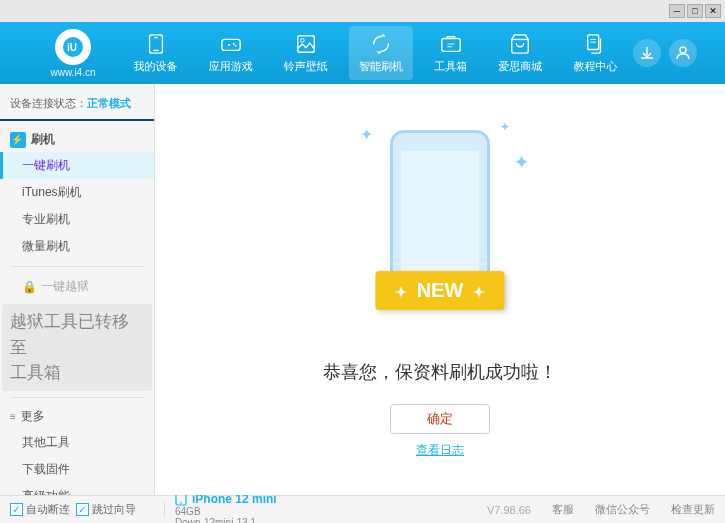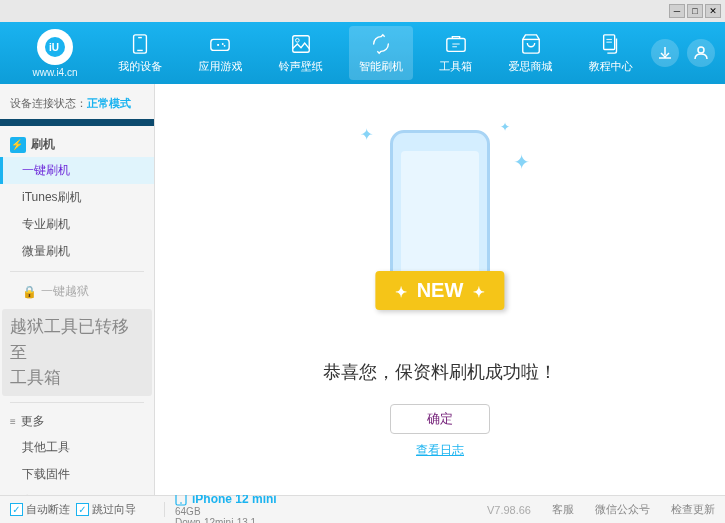--- a/index.html
+++ b/index.html
@@ -33,21 +33,21 @@
       font-size: 9px;
       cursor: pointer;
     }
 
     
     .header {
       height: 62px;
       background: linear-gradient(180deg, #1ab3f0 0%, #0d9dd8 100%);
       display: flex;
       align-items: center;
-      padding: 0 10px;
+      padding: 0 28px;
     }
     .logo-area {
       width: 90px;
       display: flex;
       flex-direction: column;
       align-items: center;
       color: white;
     }
     .logo-circle {
       width: 36px;
@@ -120,21 +120,21 @@
       width: 155px;
       background: #f5f5f5;
       border-right: 1px solid #ddd;
       padding: 8px 0;
       overflow-y: auto;
     }
     .status-bar-top {
       padding: 4px 10px 8px;
       font-size: 11px;
       color: #666;
-      border-bottom: 7px solid #0c4a6e;
+      border-bottom: 2px solid #0c4a6e;
       margin-bottom: 6px;
     }
     .status-normal { color: #1ab3f0; font-weight: bold; }
     .sidebar-section-title {
       display: flex;
       align-items: center;
       padding: 4px 10px;
       color: #555;
       font-size: 12px;
       font-weight: bold;
@@ -277,21 +277,21 @@
       font-weight: 500;
     }
     .confirm-btn {
       width: 100px;
       height: 30px;
       border: 1px solid #ccc;
       background: white;
       border-radius: 4px;
       cursor: pointer;
       font-size: 13px;
-      color: #701a75;
+      color: #c2410c;
       margin-bottom: 8px;
     }
     .back-link {
       font-size: 12px;
       color: #1ab3f0;
       cursor: pointer;
       text-decoration: underline;
     }
 
     

